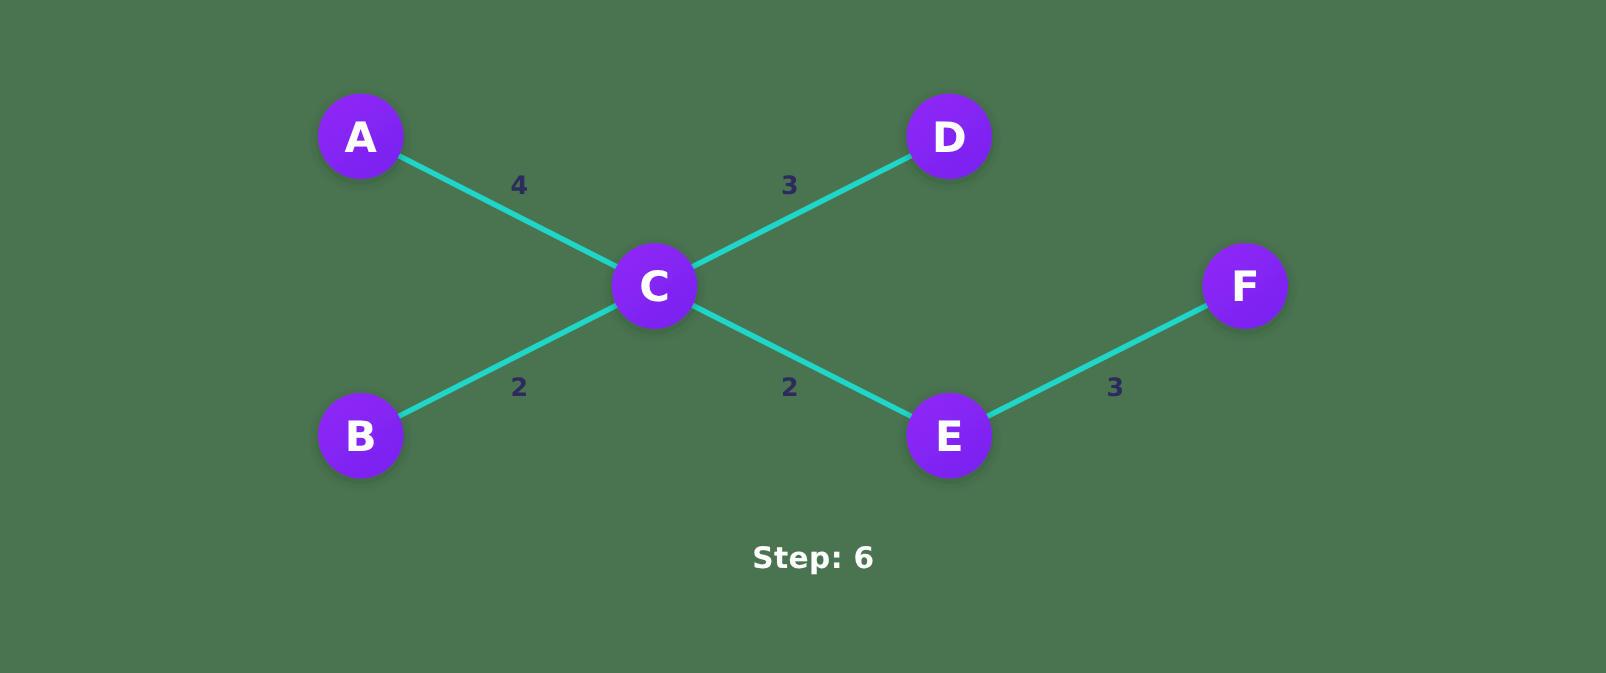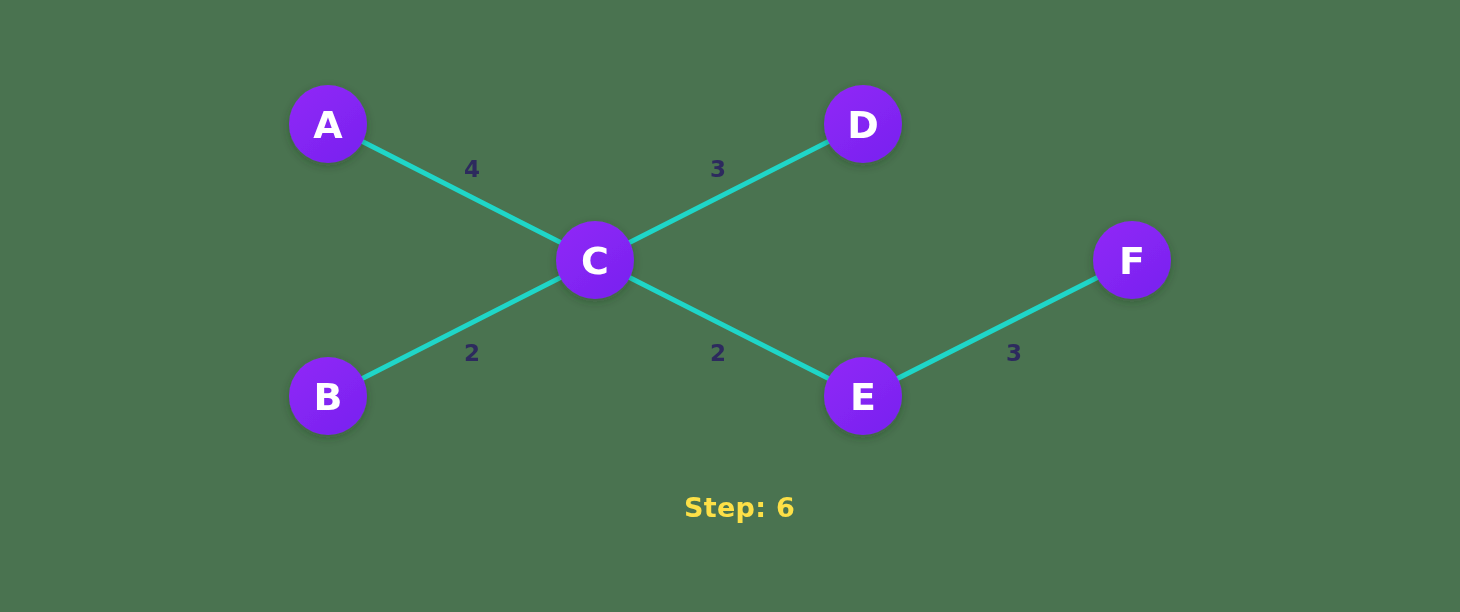--- a/index.html
+++ b/index.html
@@ -47,21 +47,21 @@
   }
   .step-caption {
     position: absolute;
     left: 0;
     right: 0;
     top: 492px;
     text-align: center;
     font-family: "DejaVu Sans", "Liberation Sans", sans-serif;
     font-weight: bold;
     font-size: 27px;
-    color: #fde047;
+    color: #ffffff;
     letter-spacing: 0.3px;
     white-space: pre;
     margin-left: 19px;
   }
 </style>
 </head>
 <body>
 
 <div id="stage">
 

